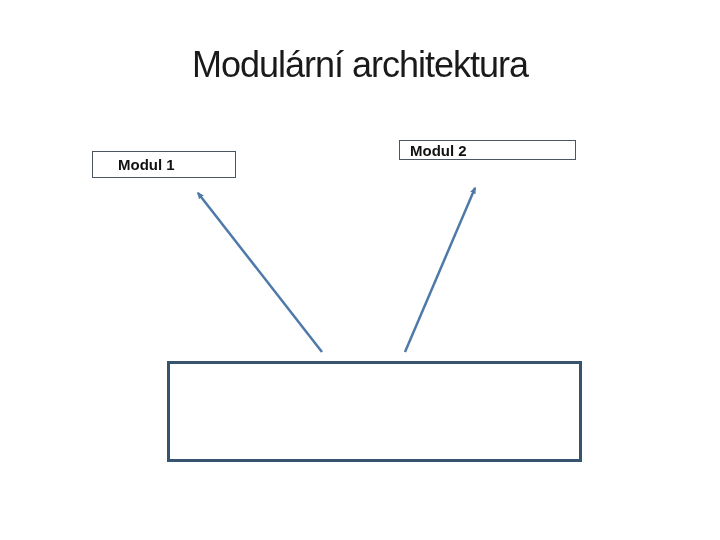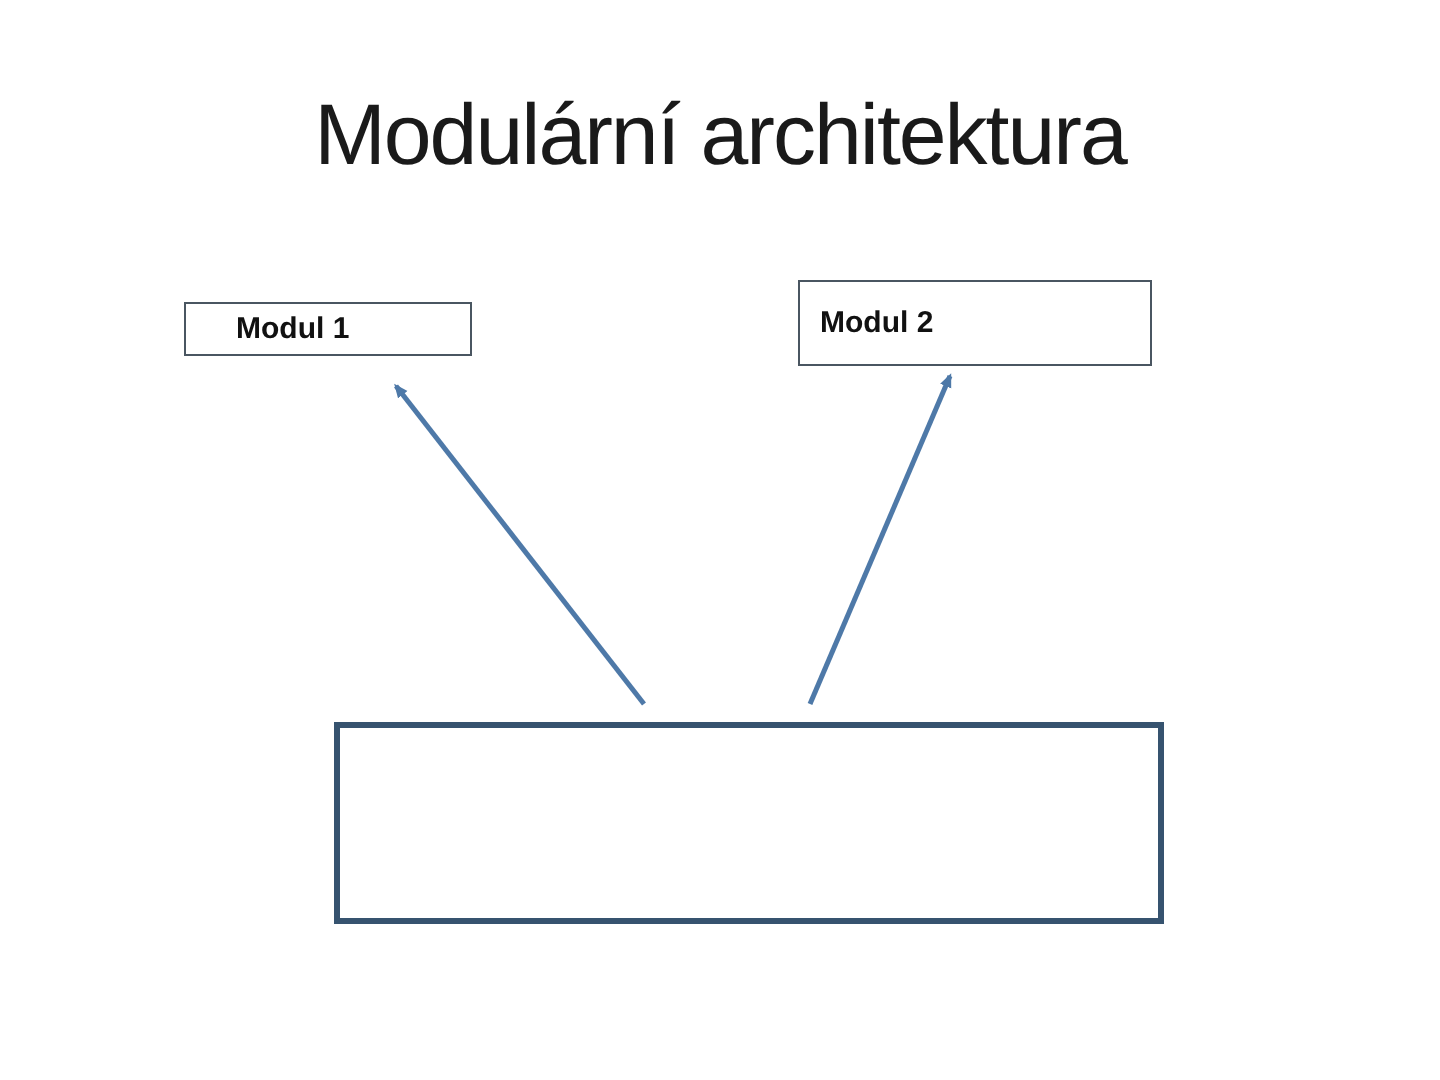--- a/index.html
+++ b/index.html
@@ -15,21 +15,21 @@
     overflow: hidden;
     font-family: "Liberation Sans", sans-serif;
   }
   .slide-title {
     position: absolute;
     left: 0;
     right: 0;
     top: 44px;
     margin: 0;
     text-align: center;
-    font-size: 43px;
+    font-size: 36px;
     font-weight: 400;
     letter-spacing: -1px;
     color: var(--color-title-text, #1a1a1a);
     font-family: "Liberation Sans", sans-serif;
   }
   .module-box {
     position: absolute;
     box-sizing: border-box;
     border: 1px solid var(--color-module-border, #4a5661);
     background: #ffffff;
@@ -47,21 +47,21 @@
     left: 92px;
     top: 151px;
     width: 144px;
     height: 27px;
     padding-left: 25px;
   }
   #module-2 {
     left: 399px;
     top: 140px;
     width: 177px;
-    height: 43px;
+    height: 20px;
     padding-left: 10px;
   }
   .connector-layer {
     position: absolute;
     left: 0;
     top: 0;
     width: 720px;
     height: 540px;
     pointer-events: none;
   }

